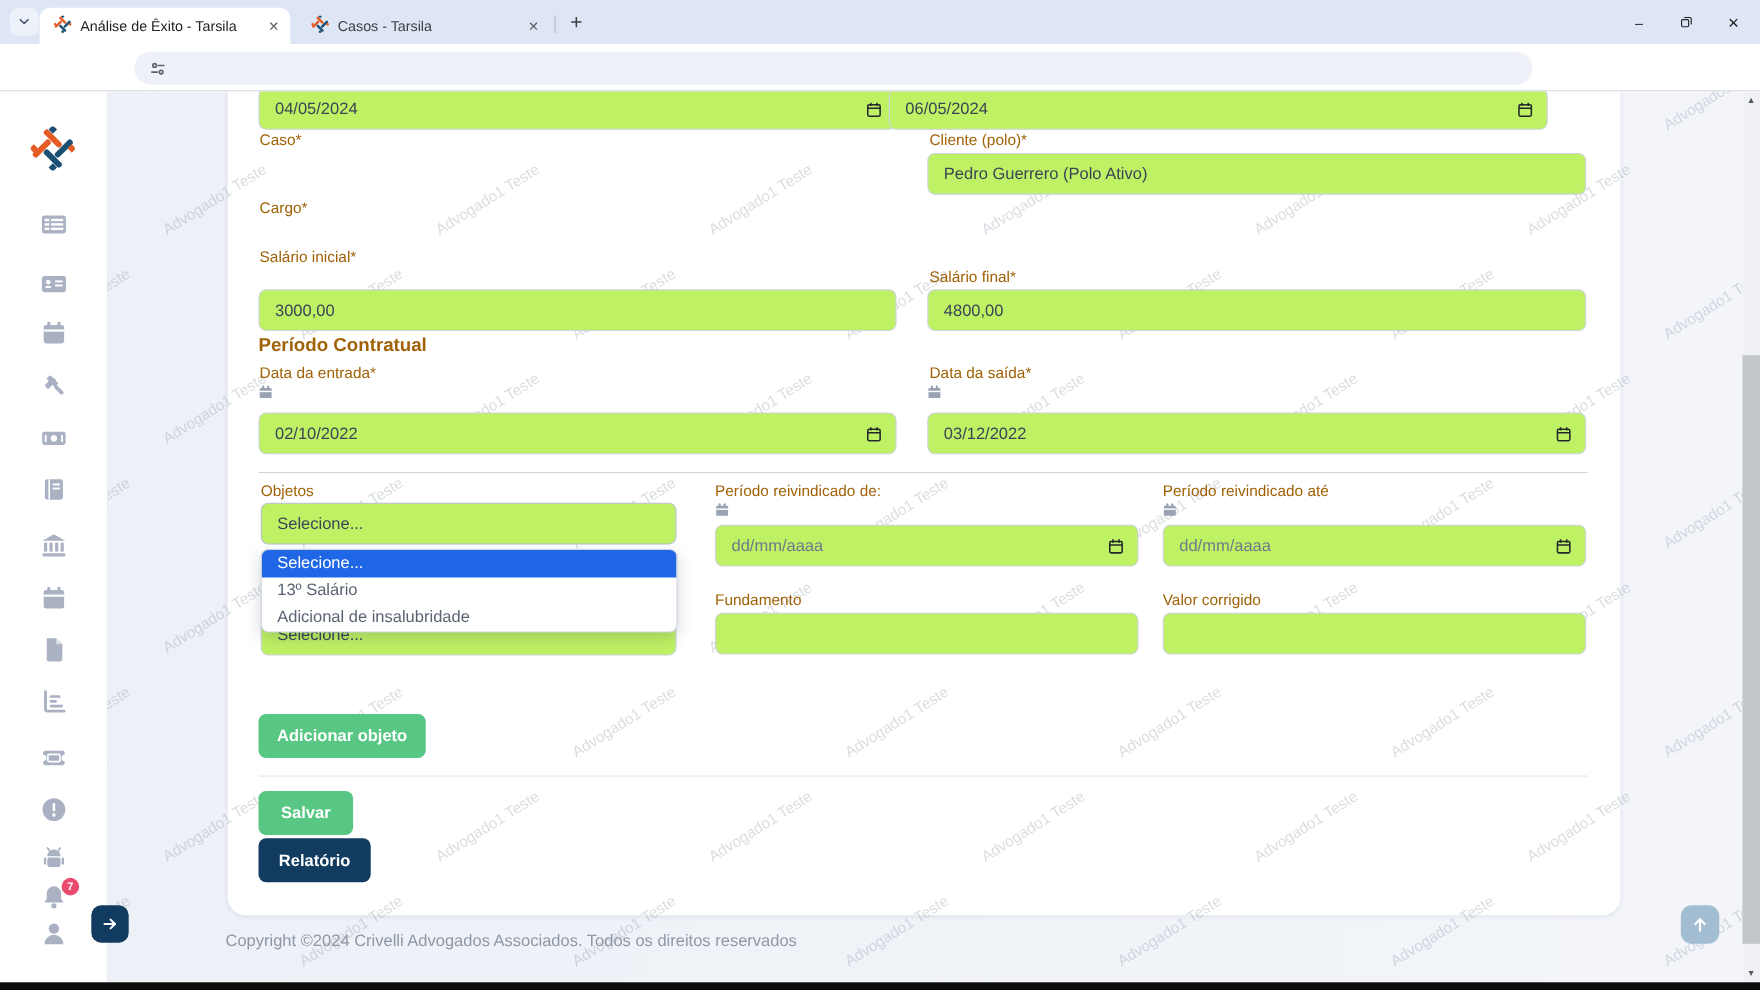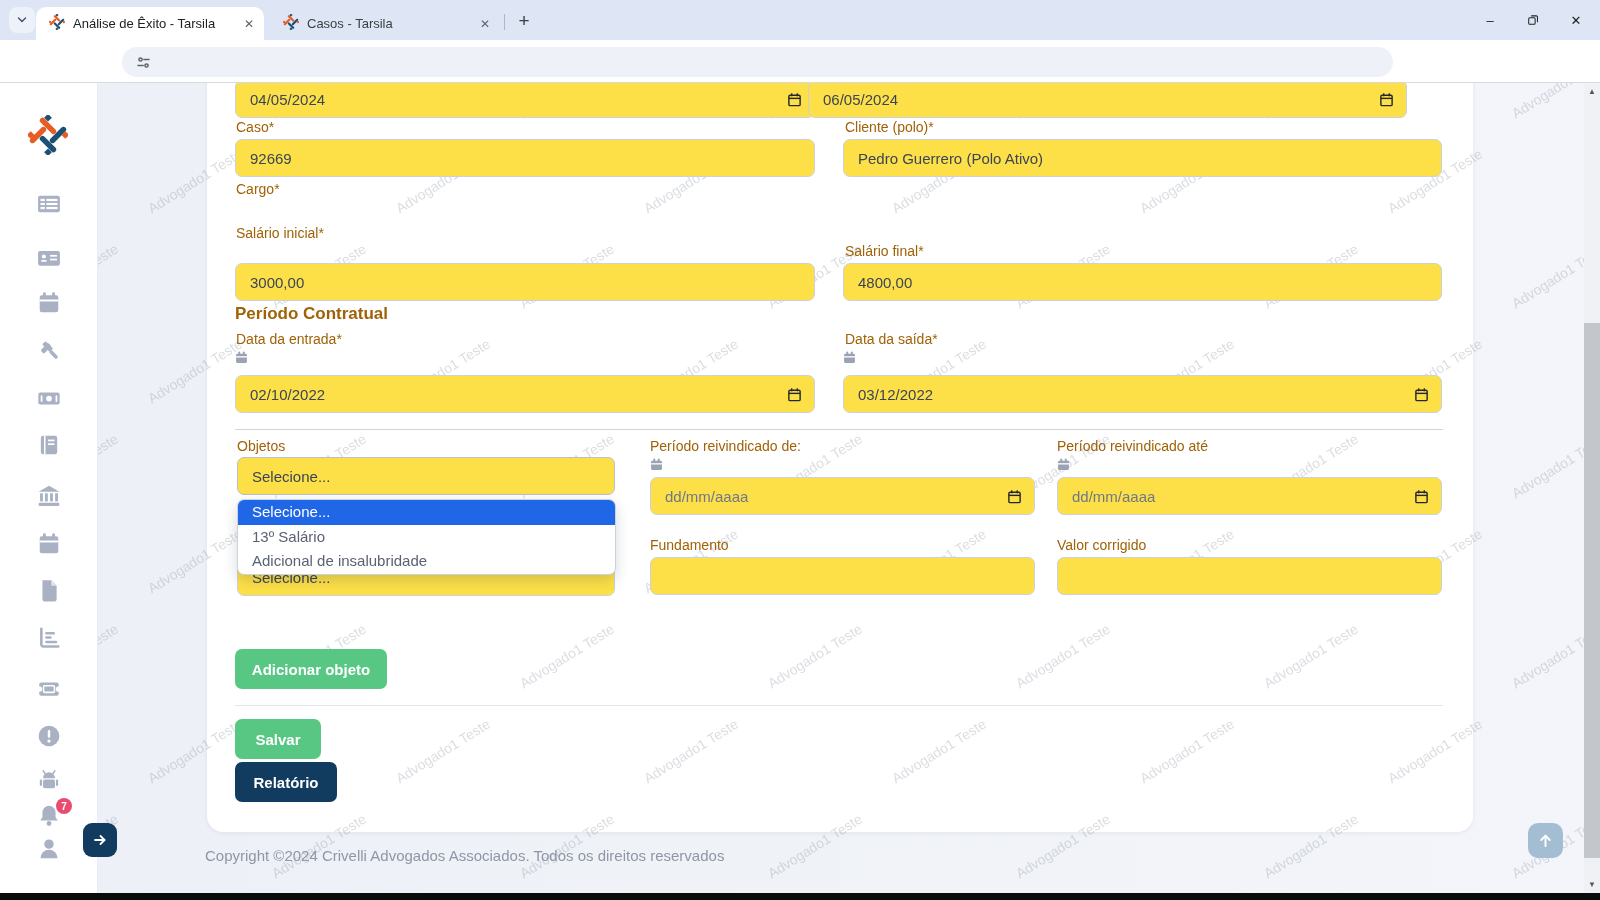--- a/index.html
+++ b/index.html
@@ -34,21 +34,21 @@
   .expand-btn{position:absolute;left:83px;top:823px;width:34px;height:34px;border-radius:9px;background:#113c5f;display:flex;align-items:center;justify-content:center;z-index:4}
 
   
   .content-bg{position:absolute;left:97px;top:83px;width:1487px;height:810px;background:linear-gradient(90deg,#edf0f6,#f3f5fa);z-index:0}
   .card{position:absolute;left:207px;top:40px;width:1266px;height:792px;background:#fff;border-radius:16px;box-shadow:0 1px 4px rgba(40,60,90,.08);z-index:0}
   .wm-layer{position:absolute;left:97px;top:83px;width:1487px;height:810px;overflow:hidden;z-index:1;pointer-events:none}
   .wm{position:absolute;font-size:14px;color:rgba(146,155,168,.34);transform:rotate(-32deg);white-space:nowrap}
 
   .lbl{position:absolute;font-size:14px;color:#a16207;line-height:16px;z-index:2;white-space:nowrap}
   .hdg{position:absolute;font-size:17px;font-weight:700;color:#a16207;z-index:2;white-space:nowrap}
-  .inp{position:absolute;height:38px;background:#fde047;border:1px solid #ccd2dc;border-radius:7px;display:flex;align-items:center;padding:0 12px 0 14px;font-size:15px;color:#3b4556;z-index:2}
+  .inp{position:absolute;height:38px;background:#bef264;border:1px solid #ccd2dc;border-radius:7px;display:flex;align-items:center;padding:0 12px 0 14px;font-size:15px;color:#3b4556;z-index:2}
   .inp .grow{flex:1}
   .ph{color:#6f7889}
   .minical{position:absolute;z-index:2}
   .hr{position:absolute;height:1px;background:#cfd4dc;z-index:2}
   .hr.light{background:#e2e6ec}
   .btn{position:absolute;border-radius:7px;color:#fff;font-weight:700;font-size:15px;display:flex;align-items:center;justify-content:center;z-index:2}
   .btn.green{background:#58c783}
   .btn.navy{background:#113c5f}
 
   .dropdown{position:absolute;left:237px;top:499px;width:379px;background:#fff;border:1px solid #cdd3dc;border-radius:7px;box-shadow:0 5px 14px rgba(30,40,60,.18);overflow:hidden;z-index:6}
@@ -351,23 +351,20 @@
         <g stroke="#23262b" stroke-width="1.5" fill="none">
           <rect x="2" y="3.5" width="12" height="11" rx="1.3"></rect>
           <line x1="5" y1="1.4" x2="5" y2="4.6"></line>
           <line x1="11" y1="1.4" x2="11" y2="4.6"></line>
           <line x1="2" y1="6.8" x2="14" y2="6.8"></line>
         </g>
       </svg>
   </div>
 
   <div class="lbl" style="left:236px;top:119px">Caso*</div>
-  <div class="inp" style="left:235px;top:139px;width:580px">
-      <span>92669</span>
-    </div>
   <div class="lbl" style="left:845px;top:119px">Cliente (polo)*</div>
   <div class="inp" style="left:843px;top:139px;width:599px">
       <span>Pedro Guerrero (Polo Ativo)</span>
     </div>
 
   <div class="lbl" style="left:236px;top:181px">Cargo*</div>
 
   <div class="lbl" style="left:236px;top:225px">Salário inicial*</div>
   <div class="inp" style="left:235px;top:263px;width:580px">
       <span>3000,00</span>

